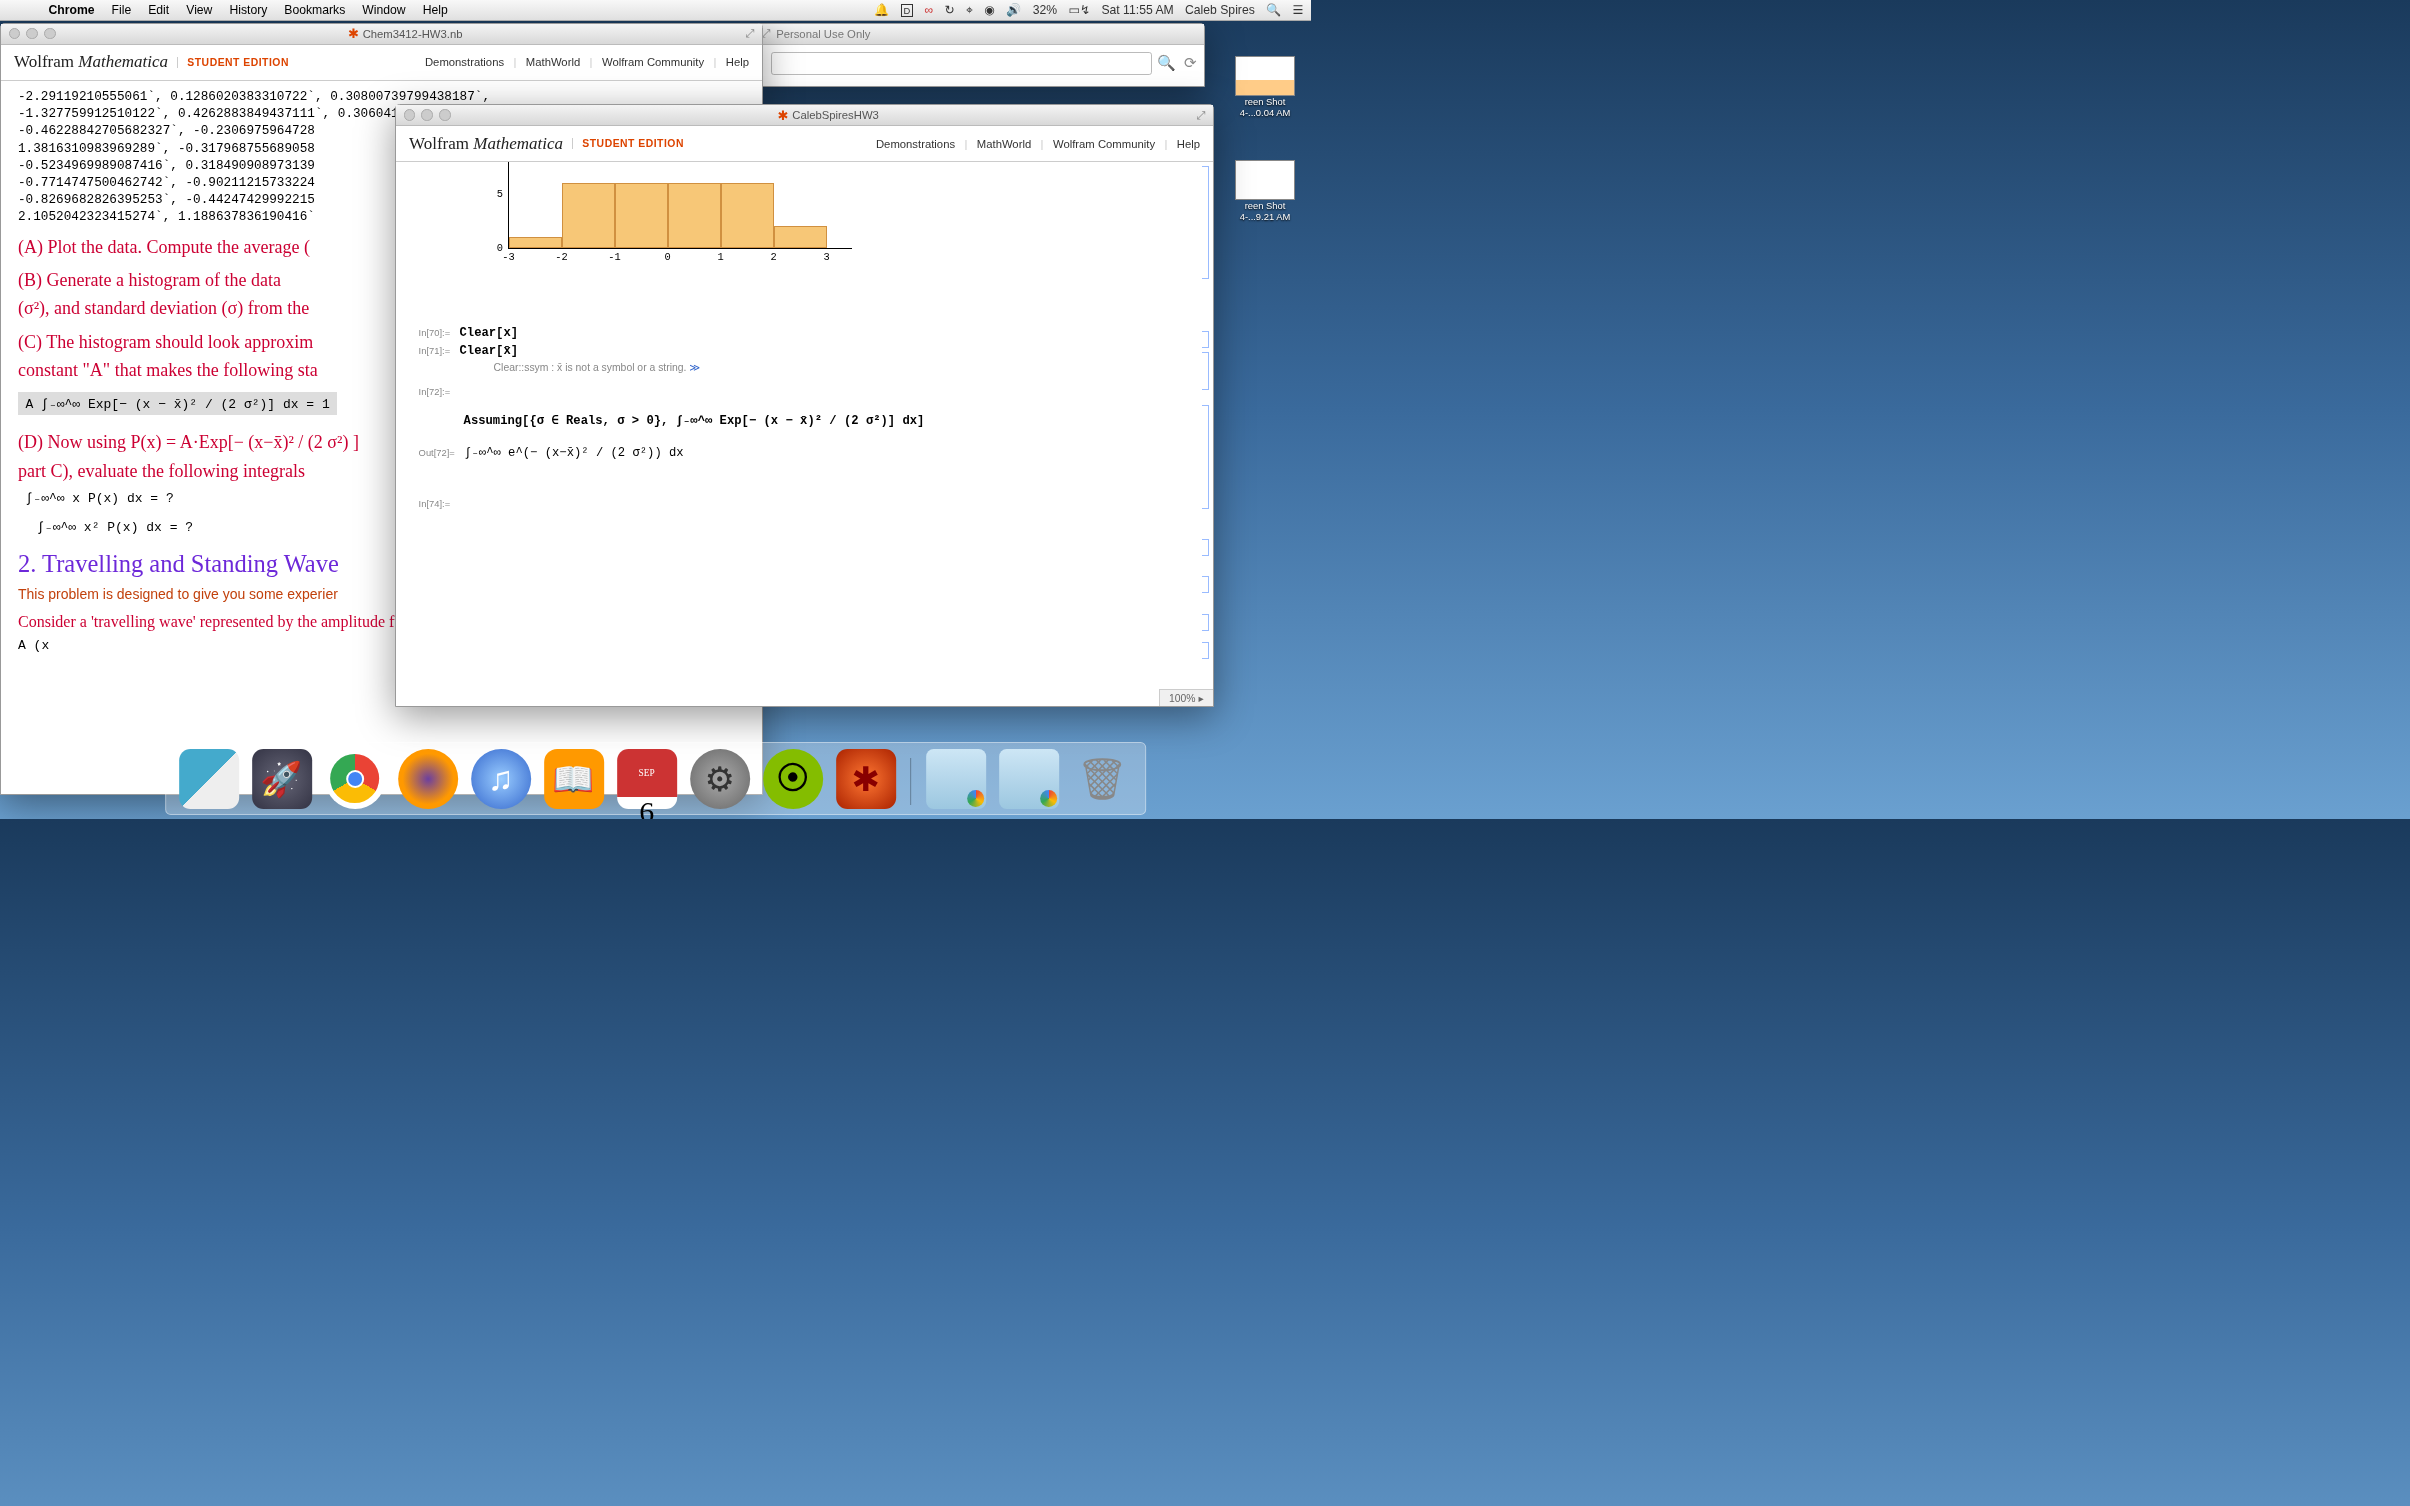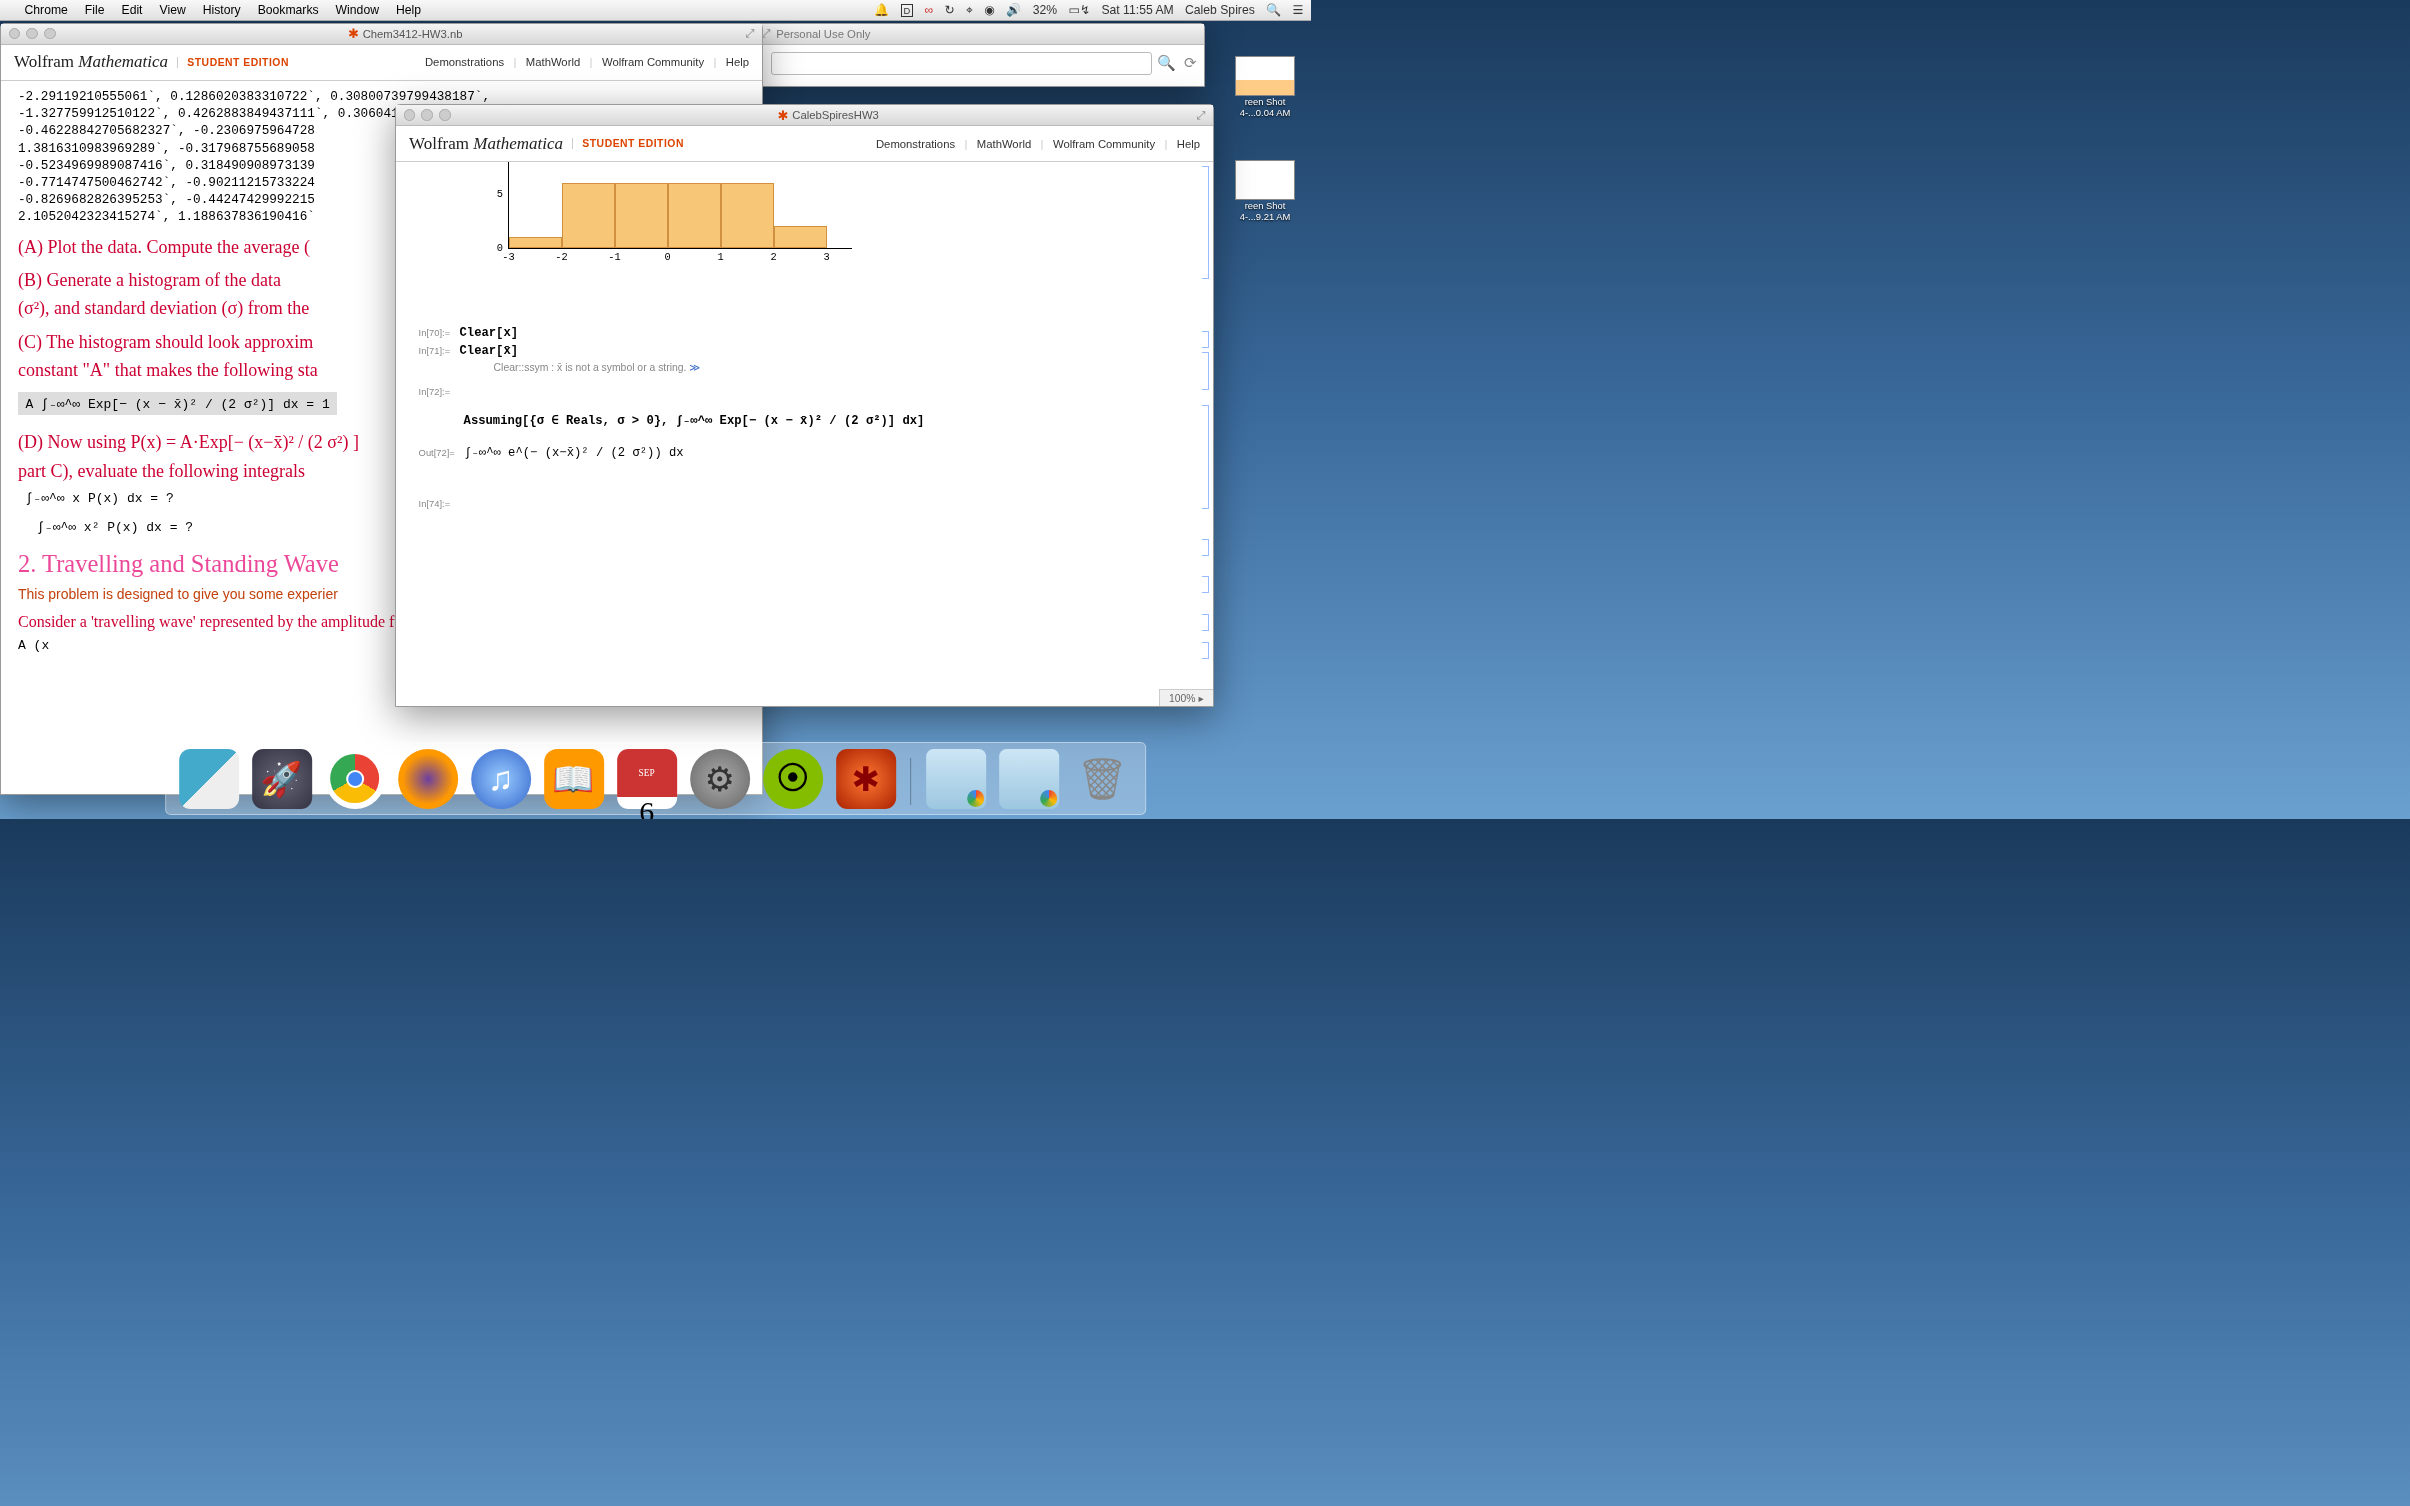--- a/index.html
+++ b/index.html
@@ -16,21 +16,21 @@
 .menubar {
   position: absolute; top: 0; left: 0; right: 0; height: 21px;
   background: linear-gradient(to bottom, #f8f8f8, #e0e0e0);
   border-bottom: 0.9px solid #aaa;
   display: flex; align-items: center;
   padding: 0 7.5px; font-size: 12.2px; z-index: 100;
 }
 .menubar .left { display: flex; align-items: center; gap: 17px; }
 .menubar .right { margin-left: auto; display: flex; align-items: center; gap: 11.3px; }
 .menubar .apple { font-size: 14px; }
-.menubar .app-name { font-weight: normal; }
+.menubar .app-name { font-weight: bold; margin-left: 24px; }
 .menubar .status-icon { font-size: 12.2px; color: #333; }
 
 .window {
   position: absolute;
   background: #fff;
   border: 0.9px solid #999;
   border-radius: 4.7px 4.7px 0 0;
   box-shadow: 0 9.4px 38px rgba(0,0,0,0.4);
   display: flex; flex-direction: column;
 }
@@ -59,21 +59,21 @@
 .math-links { margin-left: auto; display: flex; align-items: center; gap: 9.4px; color: #333; font-size: 11.3px; }
 .math-links .sep { color: #ccc; }
 .search-bar { width: 245px; height: 22.6px; border: 0.9px solid #bbb; border-radius: 2.8px; margin-left: 9.4px; }
 .search-ico { color: #888; font-size: 15px; margin-left: 5.6px; }
 .refresh-ico { color: #888; font-size: 15px; margin-left: 7.5px; }
 
 .nb-content { flex: 1; overflow: hidden; padding: 7.5px 17px; font-family: "Courier New", monospace; font-size: 12.7px; position: relative; }
 .nb-content .num-line { color: #000; line-height: 1.35; white-space: nowrap; }
 .nb-content .heading { font-family: Georgia, serif; color: #c03; font-size: 18px; line-height: 1.35; margin: 9.4px 0 3.8px; }
 .nb-content .text { font-family: "Helvetica Neue", Arial, sans-serif; font-size: 14px; color: #c2410c; margin: 7.5px 0; }
-.nb-content .section { font-family: Georgia, serif; color: #ec4899; font-size: 24.5px; margin: 15px 0 7.5px; }
+.nb-content .section { font-family: Georgia, serif; color: #6d28d9; font-size: 24.5px; margin: 15px 0 7.5px; }
 .formula-box { background: #ddd; padding: 3.8px 7.5px; display: inline-block; font-family: "Courier New", monospace; font-size: 13px; margin: 5.6px 0; }
 .formula-inline { font-family: "Courier New", monospace; font-size: 13px; }
 
 .cell-label { font-family: "Helvetica Neue", Arial; font-size: 9.4px; color: #888; }
 .cell-code { font-family: "Courier New", monospace; font-size: 12.2px; font-weight: bold; }
 .cell-row { display: flex; align-items: center; gap: 9.4px; margin: 3.8px 0; }
 .err-msg { font-family: "Helvetica Neue", Arial; font-size: 10.4px; color: #888; margin-left: 45px; padding-left: 30px; }
 .err-msg .blue { color: #36c; }
 .histogram { position: relative; width: 395px; height: 104px; margin-left: 38px; margin-top: -7.5px; }
 .histo-axis { position: absolute; left: 51px; bottom: 17px; right: 0; top: 0; border-left: 0.9px solid #000; border-bottom: 0.9px solid #000; }

